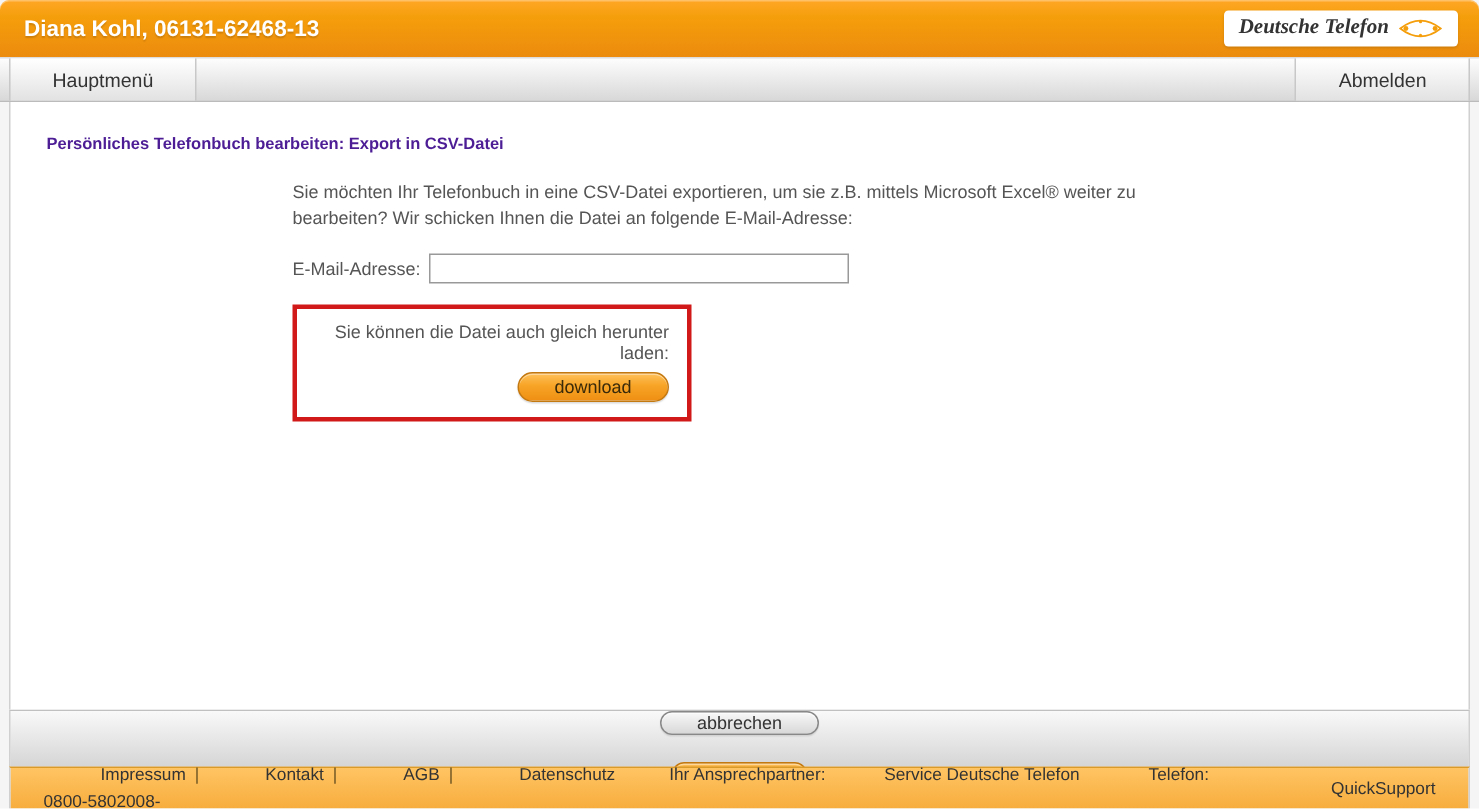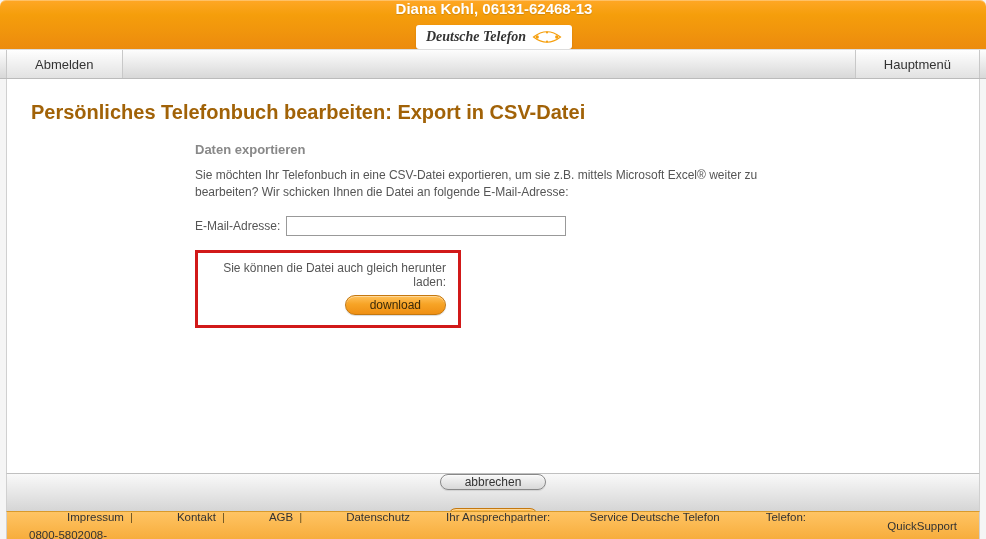--- a/index.html
+++ b/index.html
@@ -8,29 +8,28 @@
     font-size: 12px;
     background: #f5f5f5;
     width: 986px;
     height: 539px;
     overflow: hidden;
     display: flex;
     flex-direction: column;
   }
   
   .header {
-    height: 49px;
+    height: 38px;
     background: linear-gradient(to bottom, #ffa726 0%, #f59e0b 30%, #ec8b0e 100%);
     border-radius: 6px 6px 0 0;
     display: flex;
     align-items: center;
     justify-content: space-between;
     padding: 0 14px 0 16px;
     box-shadow: inset 0 1px 0 rgba(255,255,255,0.3);
-    flex-direction: column;
   }
   .header-title {
     color: #fff;
     font-weight: bold;
     font-size: 15px;
     text-shadow: 0 1px 1px rgba(0,0,0,0.15);
   }
   .brand-logo {
     display: flex;
     align-items: center;
@@ -68,22 +67,22 @@
   .content-wrap {
     flex: 1;
     background: #fff;
     margin: 0 6px;
     border: 1px solid #d0d0d0;
     border-top: none;
     border-bottom: none;
     position: relative;
   }
   .page-title {
-    color: #a16207;
-    font-size: 20px;
+    color: #4c1d95;
+    font-size: 11px;
     font-weight: bold;
     padding: 22px 0 18px 24px;
   }
   .section {
     margin-left: 188px;
     width: 640px;
   }
   .section-heading {
     color: #888;
     font-weight: bold;
@@ -189,29 +188,28 @@
       <path d="M2 10 Q20 -4 38 10 Q20 24 2 10 Z" fill="none" stroke="#f59e0b" stroke-width="1.5"></path>
       <circle cx="7" cy="10" r="2.2" fill="#f59e0b"></circle>
       <circle cx="20" cy="4" r="1.4" fill="#f59e0b"></circle>
       <circle cx="33" cy="10" r="2.2" fill="#f59e0b"></circle>
       <circle cx="20" cy="16" r="1.4" fill="#f59e0b"></circle>
     </svg>
   </div>
 </div>
 
 <div class="menubar">
+  <div class="menu-item">Hauptmenü</div>
   <div class="menu-item">Abmelden</div>
-  <div class="menu-item">Hauptmenü</div>
 </div>
 
 <div class="content-wrap">
   <div class="page-title">Persönliches Telefonbuch bearbeiten: Export in CSV-Datei</div>
 
   <div class="section">
-    <div class="section-heading">Daten exportieren</div>
     <div class="section-desc">Sie möchten Ihr Telefonbuch in eine CSV-Datei exportieren, um sie z.B. mittels Microsoft Excel® weiter zu bearbeiten? Wir schicken Ihnen die Datei an folgende E-Mail-Adresse:</div>
 
     <div class="field-row">
       <span class="field-label">E-Mail-Adresse:</span>
       <input type="text" class="field-input" value="" style="">
     </div>
 
     <div class="highlight-box">
       <div class="highlight-text">Sie können die Datei auch gleich herunter laden:</div>
       <div class="pill pill-orange">download</div>

